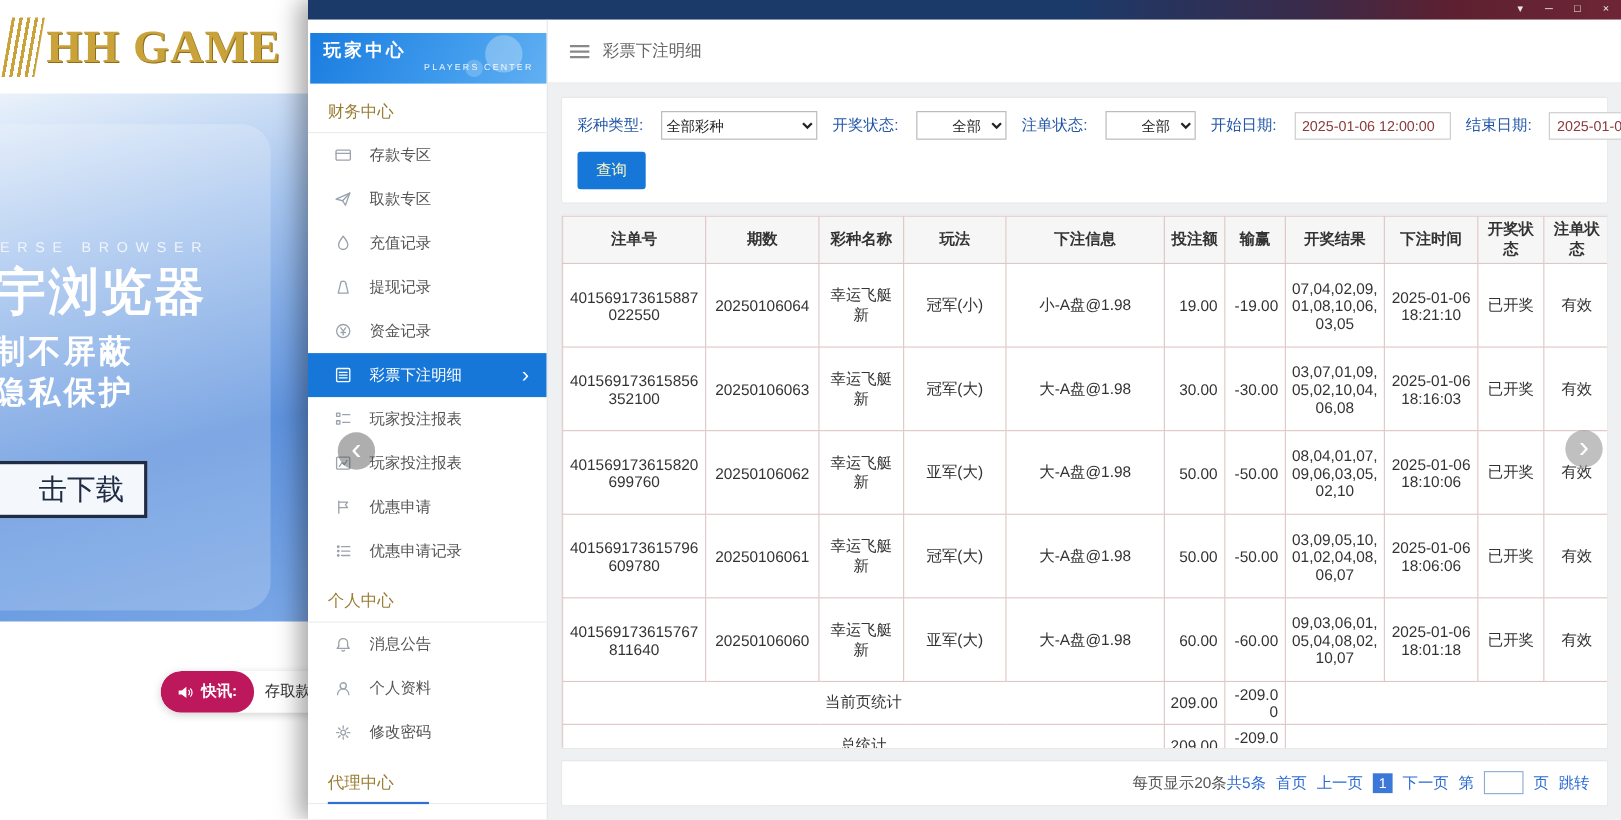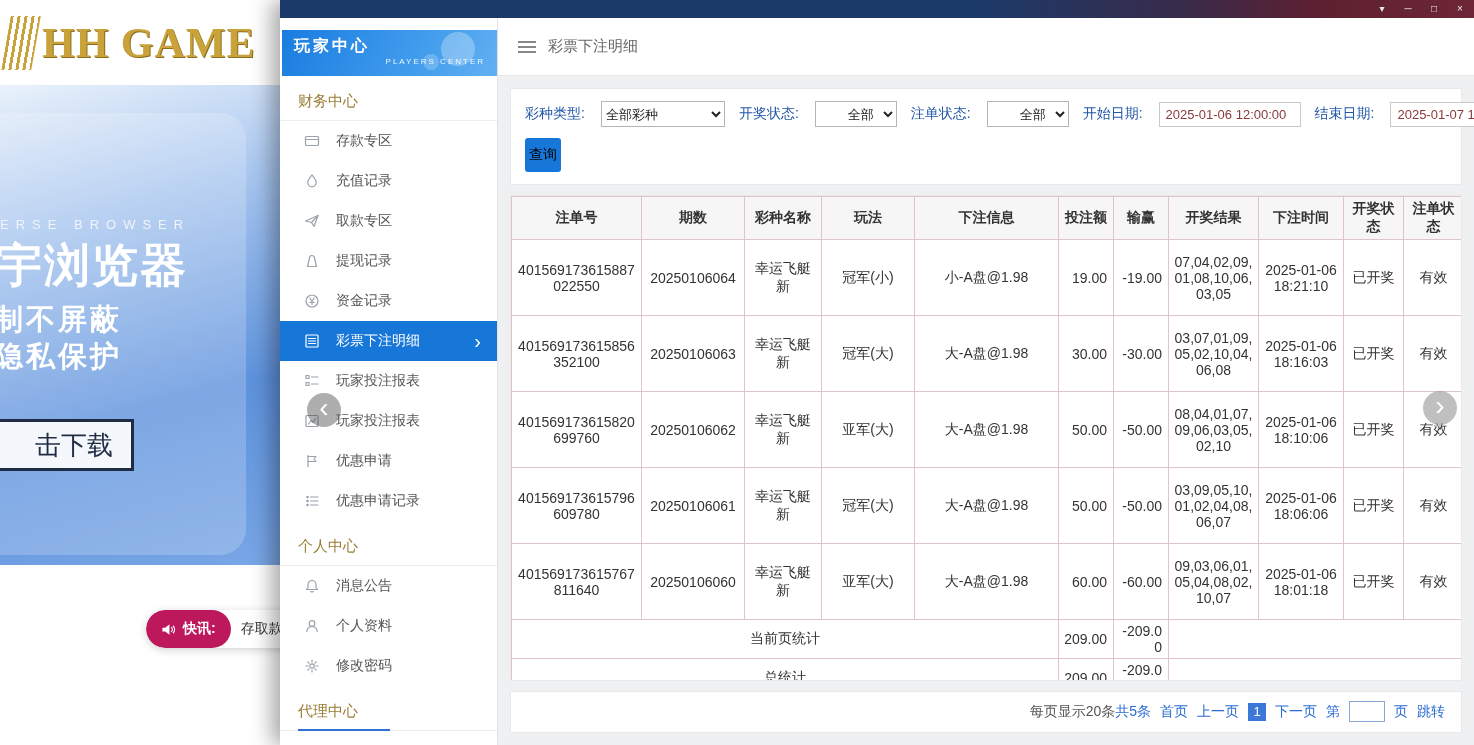--- a/index.html
+++ b/index.html
@@ -69,26 +69,26 @@
   .hamburger { display:flex; cursor:pointer; }
   .content-body { flex:1; padding:12px; display:flex; flex-direction:column; gap:10px; min-height:0; }
   .panel { background:#fff; border:1px solid #e8e8e8; border-radius:2px; }
 
   .filter-panel { padding:12px 14px 12px 14px; }
   .filter-row { display:flex; align-items:center; gap:14px; }
   .filter-item { display:flex; align-items:center; gap:16px; font-size:14px; }
   .f-label { color:#2257a8; white-space:nowrap; }
   .f-select { height:26px; border:1px solid #b5b5b5; background:#fff; color:#222; font-size:13px;
     font-family:"Liberation Sans", sans-serif; }
-  .filter-item.wide .f-select { width:124px; }
+  .filter-item.wide .f-select { width:142px; }
   .filter-item.narrow .f-select { width:82px;padding-left:28px; }
   .f-input { width:142px; height:25px; border:1px solid #c9c9c9; color:#8b3a3a; font-size:13px;
     padding:0 6px; font-family:"Liberation Sans", sans-serif; }
-  .btn-search { margin-top:11px; background:#1677d9; color:#000000; border:none; border-radius:3px;
-    padding:8px 4px; font-size:14px; cursor:pointer; font-family:"Liberation Sans", sans-serif; }
+  .btn-search { margin-top:11px; background:#1677d9; color:#fef9c3; border:none; border-radius:3px;
+    padding:8px 17px; font-size:14px; cursor:pointer; font-family:"Liberation Sans", sans-serif; }
 
   .table-panel { overflow:hidden; }
   table { width:100%; border-collapse:collapse; table-layout:fixed; font-size:14px; color:#333; text-align:center; }
   th, td { border:1px solid #dfc5c5; padding:3px 4px; word-break:break-all; vertical-align:middle; }
   th { background:#f6f6f6; height:40px; font-weight:bold; }
   tbody tr.data-row { height:76px; }
   td.num { text-align:right; padding-right:6px; }
   tr.summary td { height:38px; }
 
   .pager { height:44px; display:flex; align-items:center; justify-content:flex-end; padding:0 16px; font-size:14px; }
@@ -162,33 +162,33 @@
                 <svg viewBox="0 0 16 16" fill="none" stroke="currentColor" stroke-width="1.2" stroke-linecap="round" stroke-linejoin="round">
                   <rect x="1.5" y="3.5" width="13" height="9" rx="1"></rect>
                   <line x1="1.5" y1="6.5" x2="14.5" y2="6.5"></line>
                 </svg>
               </span>
               <span class="mi-label">存款专区</span>
             </div>
             <div class="menu-item">
               <span class="mi-icon">
                 <svg viewBox="0 0 16 16" fill="none" stroke="currentColor" stroke-width="1.2" stroke-linecap="round" stroke-linejoin="round">
-                  <path d="M8 1.8 C5 5.5 3.8 7.5 3.8 9.6 a4.2 4.2 0 0 0 8.4 0 C12.2 7.5 11 5.5 8 1.8 Z"></path>
-                </svg>
-              </span>
-              <span class="mi-label">充值记录</span>
-            </div>
-            <div class="menu-item">
-              <span class="mi-icon">
-                <svg viewBox="0 0 16 16" fill="none" stroke="currentColor" stroke-width="1.2" stroke-linecap="round" stroke-linejoin="round">
                   <path d="M1.5 8 L14 2.5 L10 13.5 L7.5 9.5 Z"></path>
                   <line x1="7.5" y1="9.5" x2="14" y2="2.5"></line>
                 </svg>
               </span>
               <span class="mi-label">取款专区</span>
+            </div>
+            <div class="menu-item">
+              <span class="mi-icon">
+                <svg viewBox="0 0 16 16" fill="none" stroke="currentColor" stroke-width="1.2" stroke-linecap="round" stroke-linejoin="round">
+                  <path d="M8 1.8 C5 5.5 3.8 7.5 3.8 9.6 a4.2 4.2 0 0 0 8.4 0 C12.2 7.5 11 5.5 8 1.8 Z"></path>
+                </svg>
+              </span>
+              <span class="mi-label">充值记录</span>
             </div>
             <div class="menu-item">
               <span class="mi-icon">
                 <svg viewBox="0 0 16 16" fill="none" stroke="currentColor" stroke-width="1.2" stroke-linecap="round" stroke-linejoin="round">
                   <path d="M5.5 5 L3.5 13.5 h9 L10.5 5"></path>
                   <path d="M5.5 5 a2.5 2.5 0 0 1 5 0"></path>
                 </svg>
               </span>
               <span class="mi-label">提现记录</span>
             </div>

